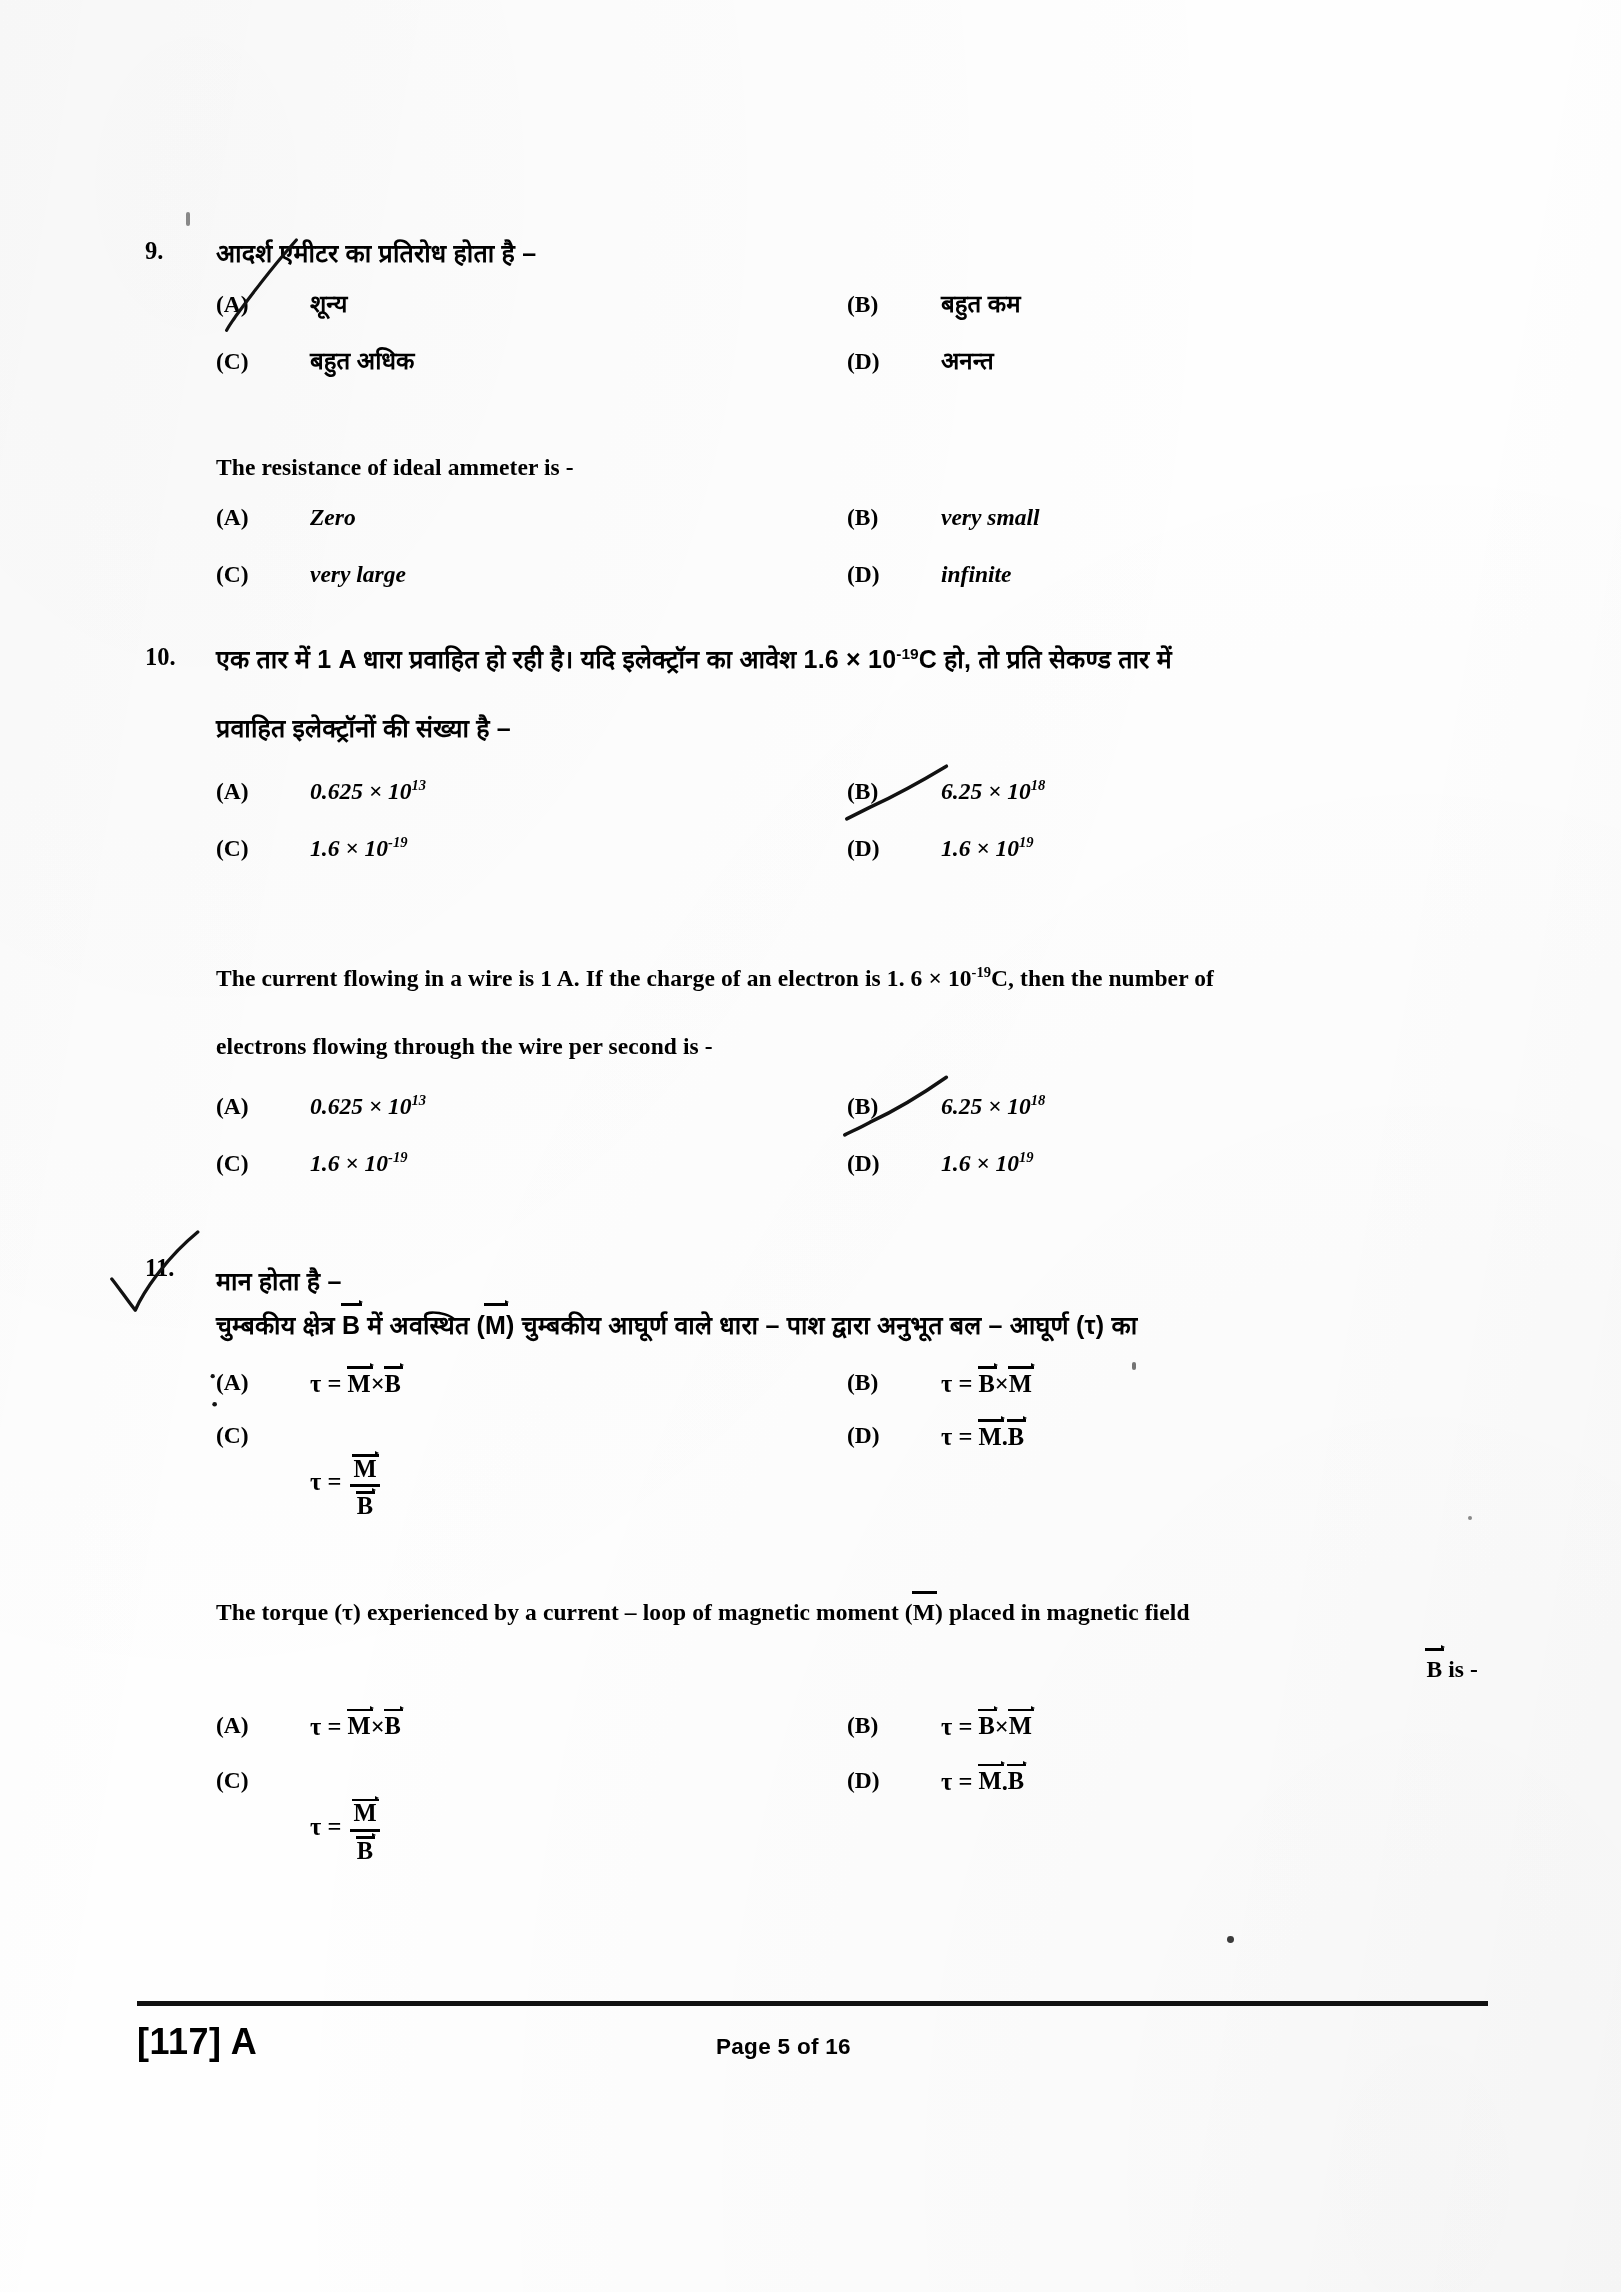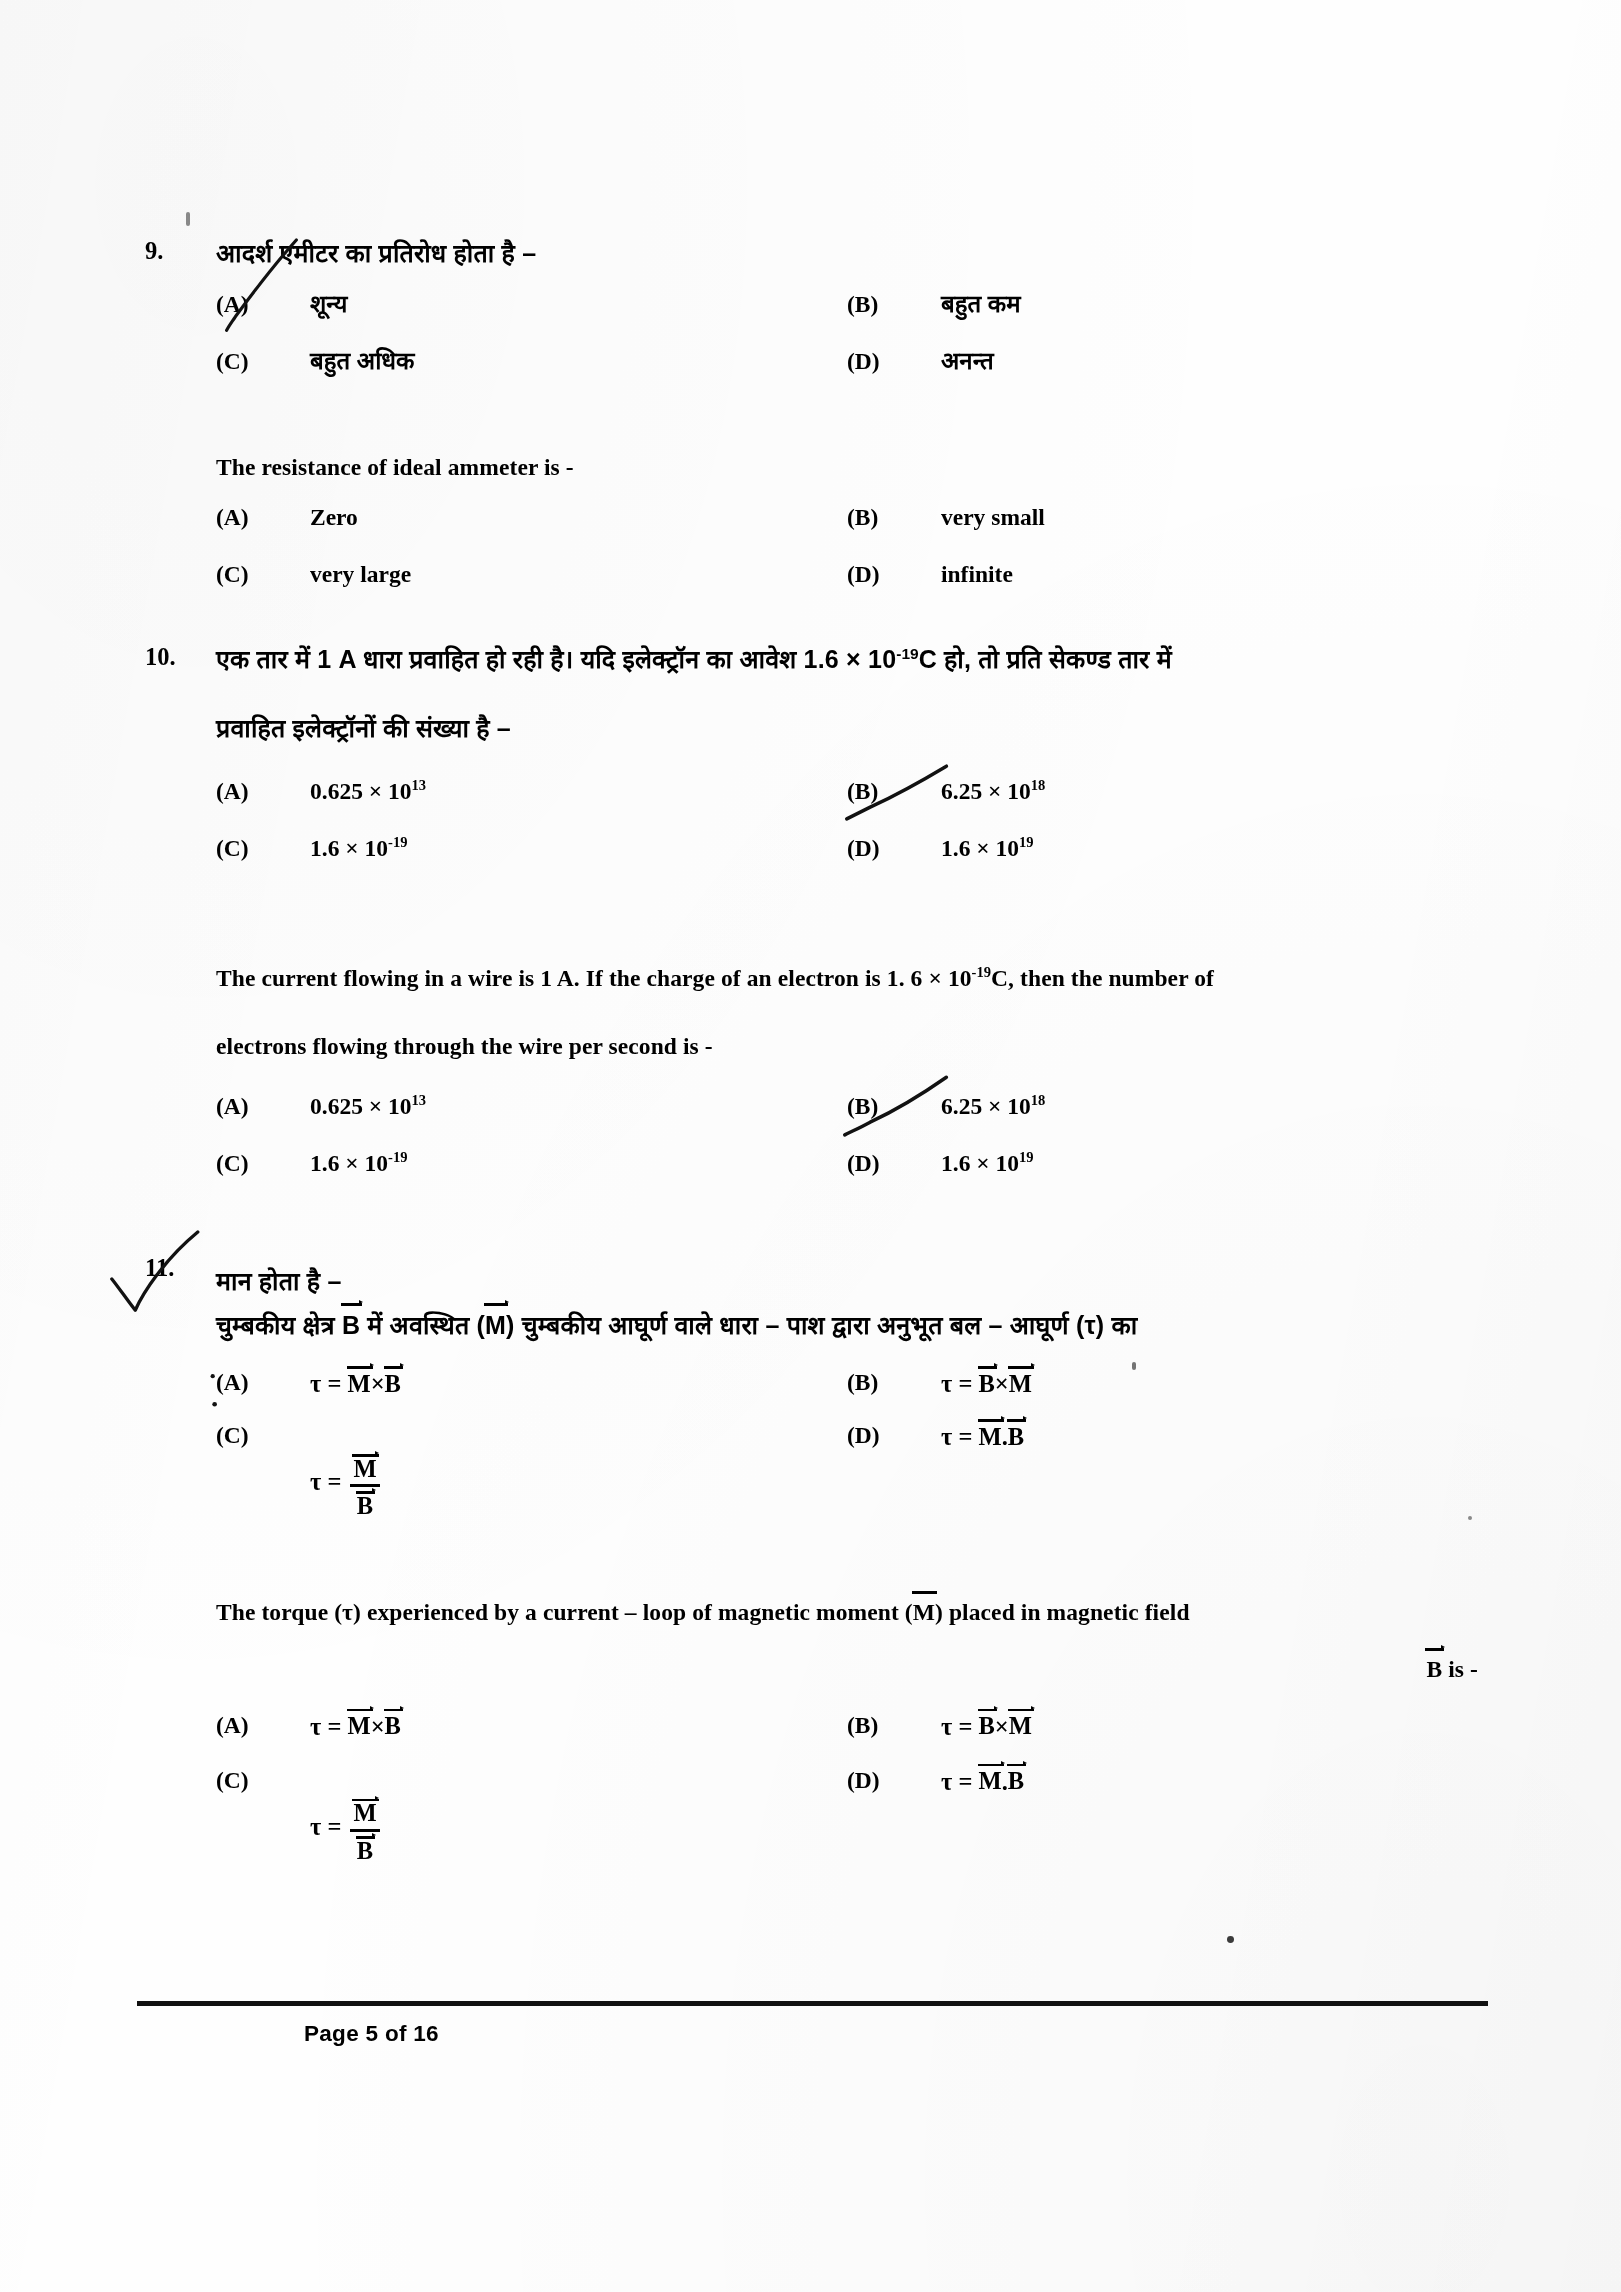--- a/index.html
+++ b/index.html
@@ -106,20 +106,21 @@
     font-weight: 600;
   }
   .opt-text.hi {
     font-family: "Liberation Sans", "DejaVu Sans", sans-serif;
     font-weight: 700;
     font-size: 24px;
   }
   .opt-text.en {
     font-family: "Liberation Serif", "DejaVu Serif", serif;
     font-weight: 700;
+    font-style: italic;
   }
 
   
   .formula {
     font-family: "Liberation Serif", "DejaVu Serif", serif;
     font-weight: 700;
     font-size: 24.5px;
     line-height: 1.3;
     white-space: nowrap;
   }
@@ -533,17 +534,18 @@
 
   </div>
 
   <div class="speck" style="left:186px; top:212px; width:3.9px; height:13.7px; border-radius:2px; opacity:.5;"></div>
   <div class="speck" style="left:1227px; top:1936px; width:6.9px; height:6.9px; opacity:.85;"></div>
   <div class="speck" style="left:1468px; top:1516px; width:3.9px; height:3.9px; opacity:.5;"></div>
   <div class="speck" style="left:1132px; top:1362px; width:3.9px; height:7.8px; border-radius:2px; opacity:.6;"></div>
 
   <div class="footer-rule"></div>
   <div class="footer">
+    <div class="footer-code">[117] A</div>
     <div class="footer-page">Page 5 of 16</div>
   </div>
 
 </div>
 
 
 </body></html>

